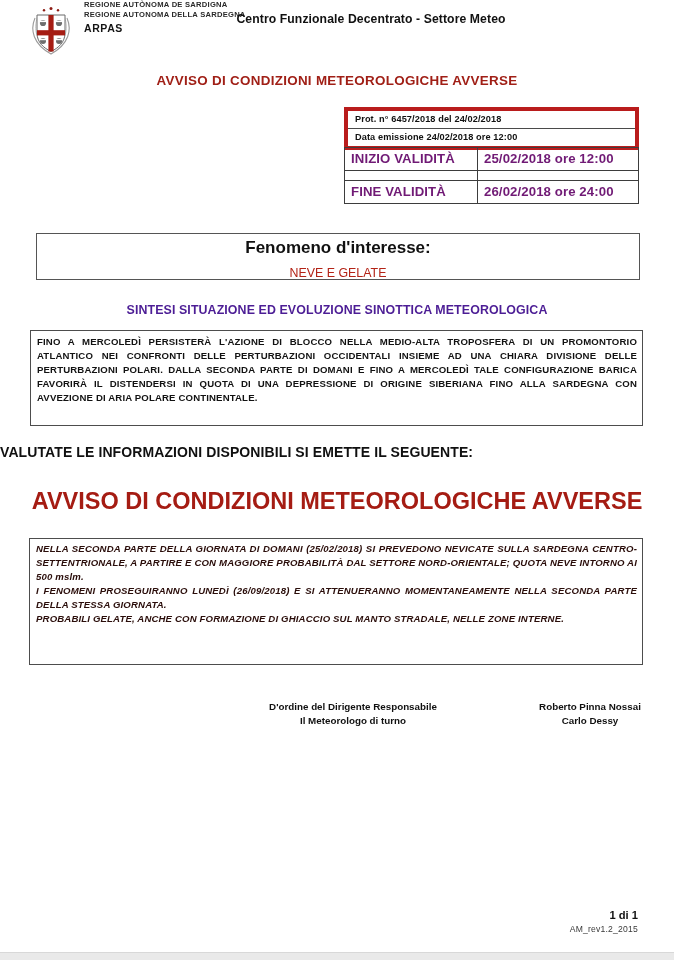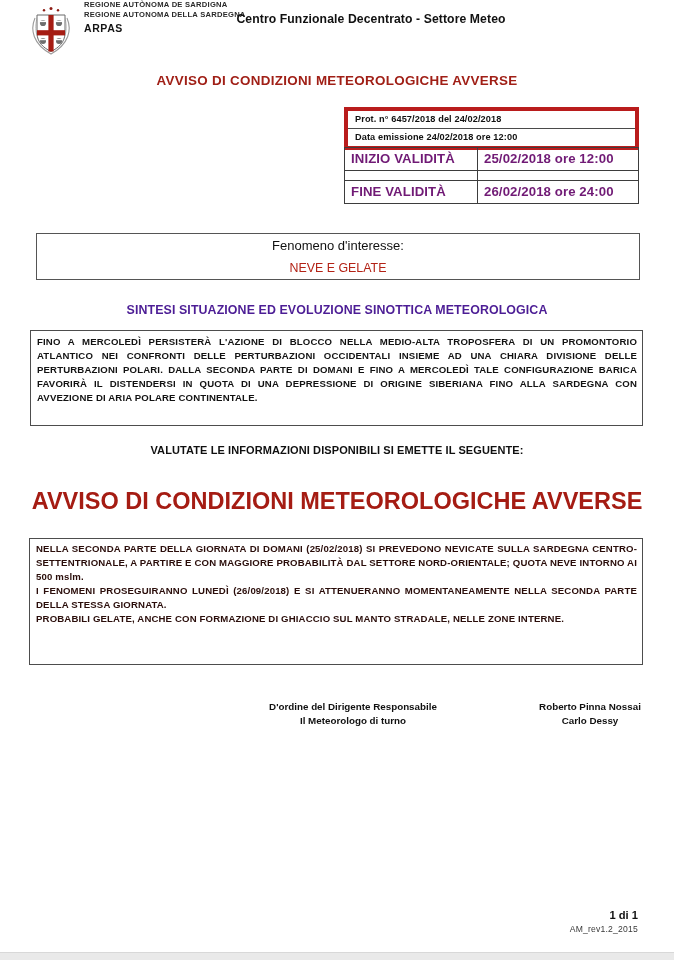--- a/index.html
+++ b/index.html
@@ -123,22 +123,22 @@
     left: 36px;
     top: 233px;
     width: 604px;
     height: 47px;
     border: 1px solid #555;
     box-sizing: border-box;
     text-align: center;
     padding-top: 4px;
   }
   .fenomeno-label {
-    font-size: 13px;
-    font-weight: normal;
+    font-size: 17px;
+    font-weight: bold;
     color: #111;
   }
   .fenomeno-value {
     font-size: 12.4px;
     font-weight: normal;
     color: #b32316;
     margin-top: 8px;
   }
 
   
@@ -172,22 +172,21 @@
     text-align: justify;
     letter-spacing: 0.15px;
     margin: 0;
   }
 
   
   .valutate-line {
     position: absolute;
     left: 0; right: 0;
     top: 444px;
-    text-align: center;
-    font-size: 11px;
+    font-size: 14px;
     font-weight: bold;
     color: #101010;
     letter-spacing: 0.1px;
   }
 
   
   .avviso-big {
     position: absolute;
     left: 0; right: 0;
     top: 488px;
@@ -201,20 +200,21 @@
   
   .warning-box {
     position: absolute;
     left: 29px;
     top: 538px;
     width: 614px;
     height: 127px;
     border: 1px solid #4d4d4d;
     box-sizing: border-box;
     padding: 3px 5px 4px 6px;
+    font-style: italic;
   }
   .warning-text {
     font-size: 9.6px;
     font-weight: bold;
     line-height: 1.46;
     color: #2a0d0a;
     text-align: justify;
     letter-spacing: 0.15px;
     margin: 0;
   }

